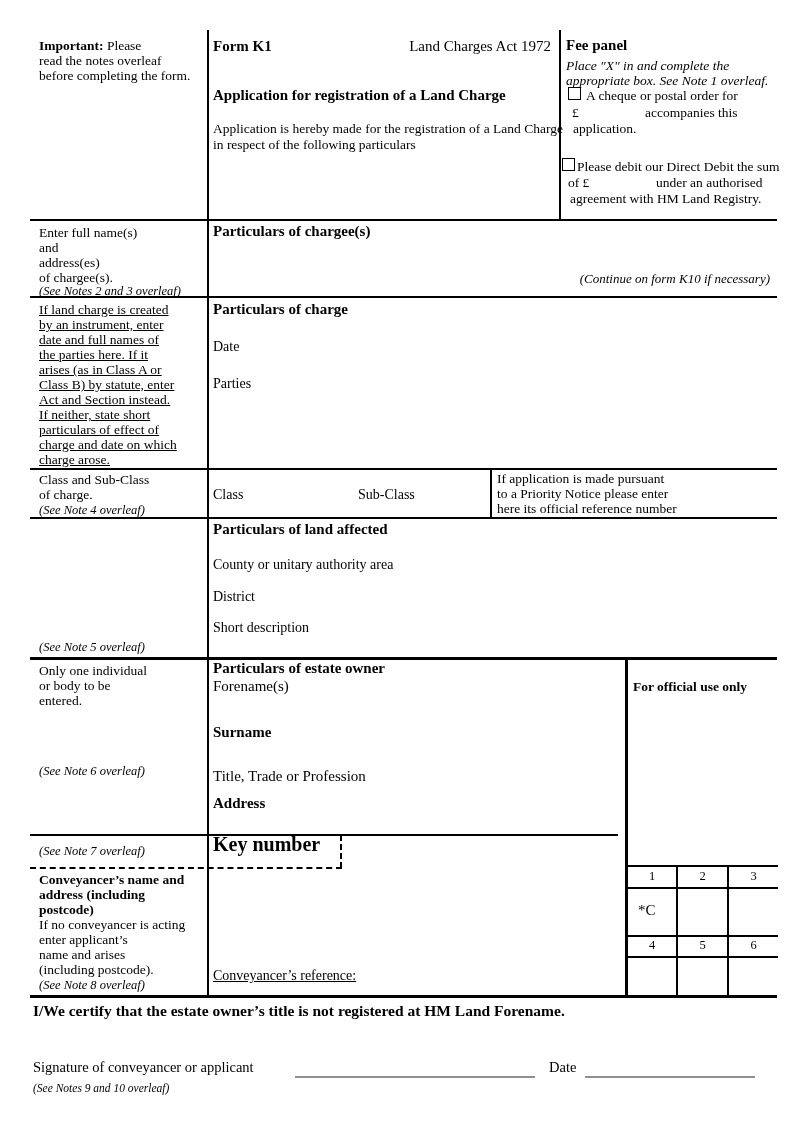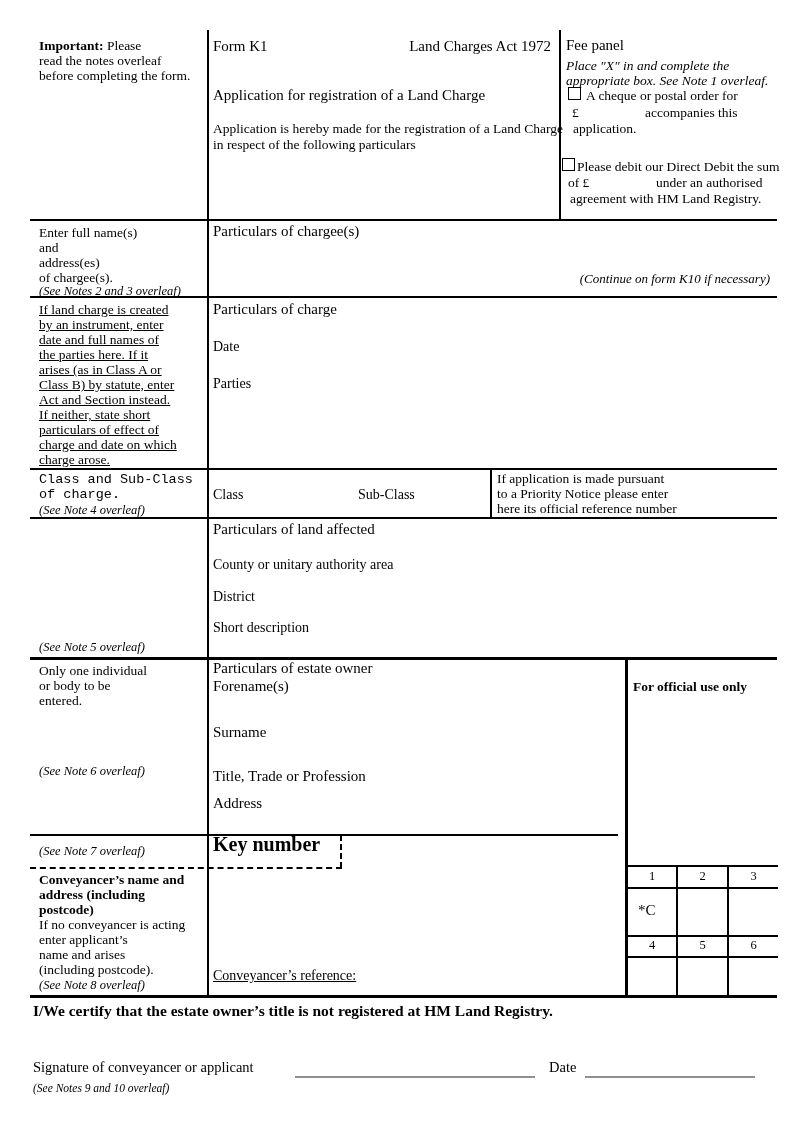--- a/index.html
+++ b/index.html
@@ -3,21 +3,21 @@
 <meta charset="utf-8">
 <style>
   * { margin:0; padding:0; box-sizing:border-box; }
   html,body { width:800px; height:1130px; background:#ffffff; }
   body { position:relative; font-family:"Liberation Serif", serif; color:#000; }
   .abs { position:absolute; }
   .t { position:absolute; white-space:nowrap; font-size:13.5px; line-height:15px; }
   .lines div { font-size:13.5px; line-height:15px; white-space:nowrap; }
   .b { font-weight:bold; }
   .i { font-style:italic; }
-  .h15 { font-size:15px; font-weight:normal; }
+  .h15 { font-size:15px; font-weight:bold; }
   .fld { font-size:14px; }
   .small-i { font-size:12.5px; font-style:italic; line-height:14px; }
   .hl { position:absolute; background:#000; }
   .vl { position:absolute; background:#000; }
   .glite { background:#8f8f8f; }
   .checkbox { position:absolute; width:13px; height:13px; border:1.5px solid #000; background:#fff; }
   .dash-v { position:absolute; border-left:2px dashed #000; }
   .dash-h { position:absolute; border-top:2px dashed #000; }
   .gridnum { position:absolute; font-size:12.5px; text-align:center; }
   .wrapbox { position:absolute; font-size:13.5px; line-height:16px; white-space:normal; }
@@ -93,21 +93,21 @@
   <div>Act and Section instead.</div>
   <div>If neither, state short</div>
   <div>particulars of effect of</div>
   <div>charge and date on which</div>
   <div>charge arose.</div>
 </div>
 <div class="t h15" style="left:213px; top:302px;">Particulars of charge</div>
 <div class="t fld" style="left:213px; top:339px;">Date</div>
 <div class="t fld" style="left:213px; top:376px;">Parties</div>
 
-<div class="abs lines" style="left:39px; top:472px;font-family:Liberation Mono, monospace;">
+<div class="abs lines" style="left:39px; top:472px;">
   <div>Class and Sub-Class</div>
   <div>of charge.</div>
 </div>
 <div class="t small-i" style="left:39px; top:503px;">(See Note 4 overleaf)</div>
 <div class="t fld" style="left:213px; top:487px;">Class</div>
 <div class="t fld" style="left:358px; top:487px;">Sub-Class</div>
 <div class="abs lines" style="left:497px; top:471px;">
   <div>If application is made pursuant</div>
   <div>to a Priority Notice please enter</div>
   <div>here its official reference number</div>
@@ -148,18 +148,18 @@
   <div class="b">address (including</div>
   <div class="b">postcode)</div>
   <div>If no conveyancer is acting</div>
   <div>enter applicant’s</div>
   <div>name and arises</div>
   <div>(including postcode).</div>
 </div>
 <div class="t small-i" style="left:39px; top:978px;">(See Note 8 overleaf)</div>
 <div class="t fld" style="left:213px; top:968px;text-decoration:underline;">Conveyancer’s reference:</div>
 
-<div class="t b" style="left:33px; top:1003px; font-size:15.5px;">I/We certify that the estate owner’s title is not registered at HM Land Registry.</div>
+<div class="t b" style="left:33px; top:1003px; font-size:15.5px;">I/We certify that the estate owner’s title is not registered at HM Land Forename.</div>
 <div class="t" style="left:33px; top:1060px; font-size:14.5px;">Signature of conveyancer or applicant</div>
 <div class="hl glite" style="left:295px; top:1076px; width:240px; height:1.5px;"></div>
 <div class="t" style="left:549px; top:1060px; font-size:14.5px;">Date</div>
 <div class="hl glite" style="left:585px; top:1076px; width:170px; height:1.5px;"></div>
 <div class="t i" style="left:33px; top:1081px; font-size:11.5px;">(See Notes 9 and 10 overleaf)</div>
 
 </body></html>

